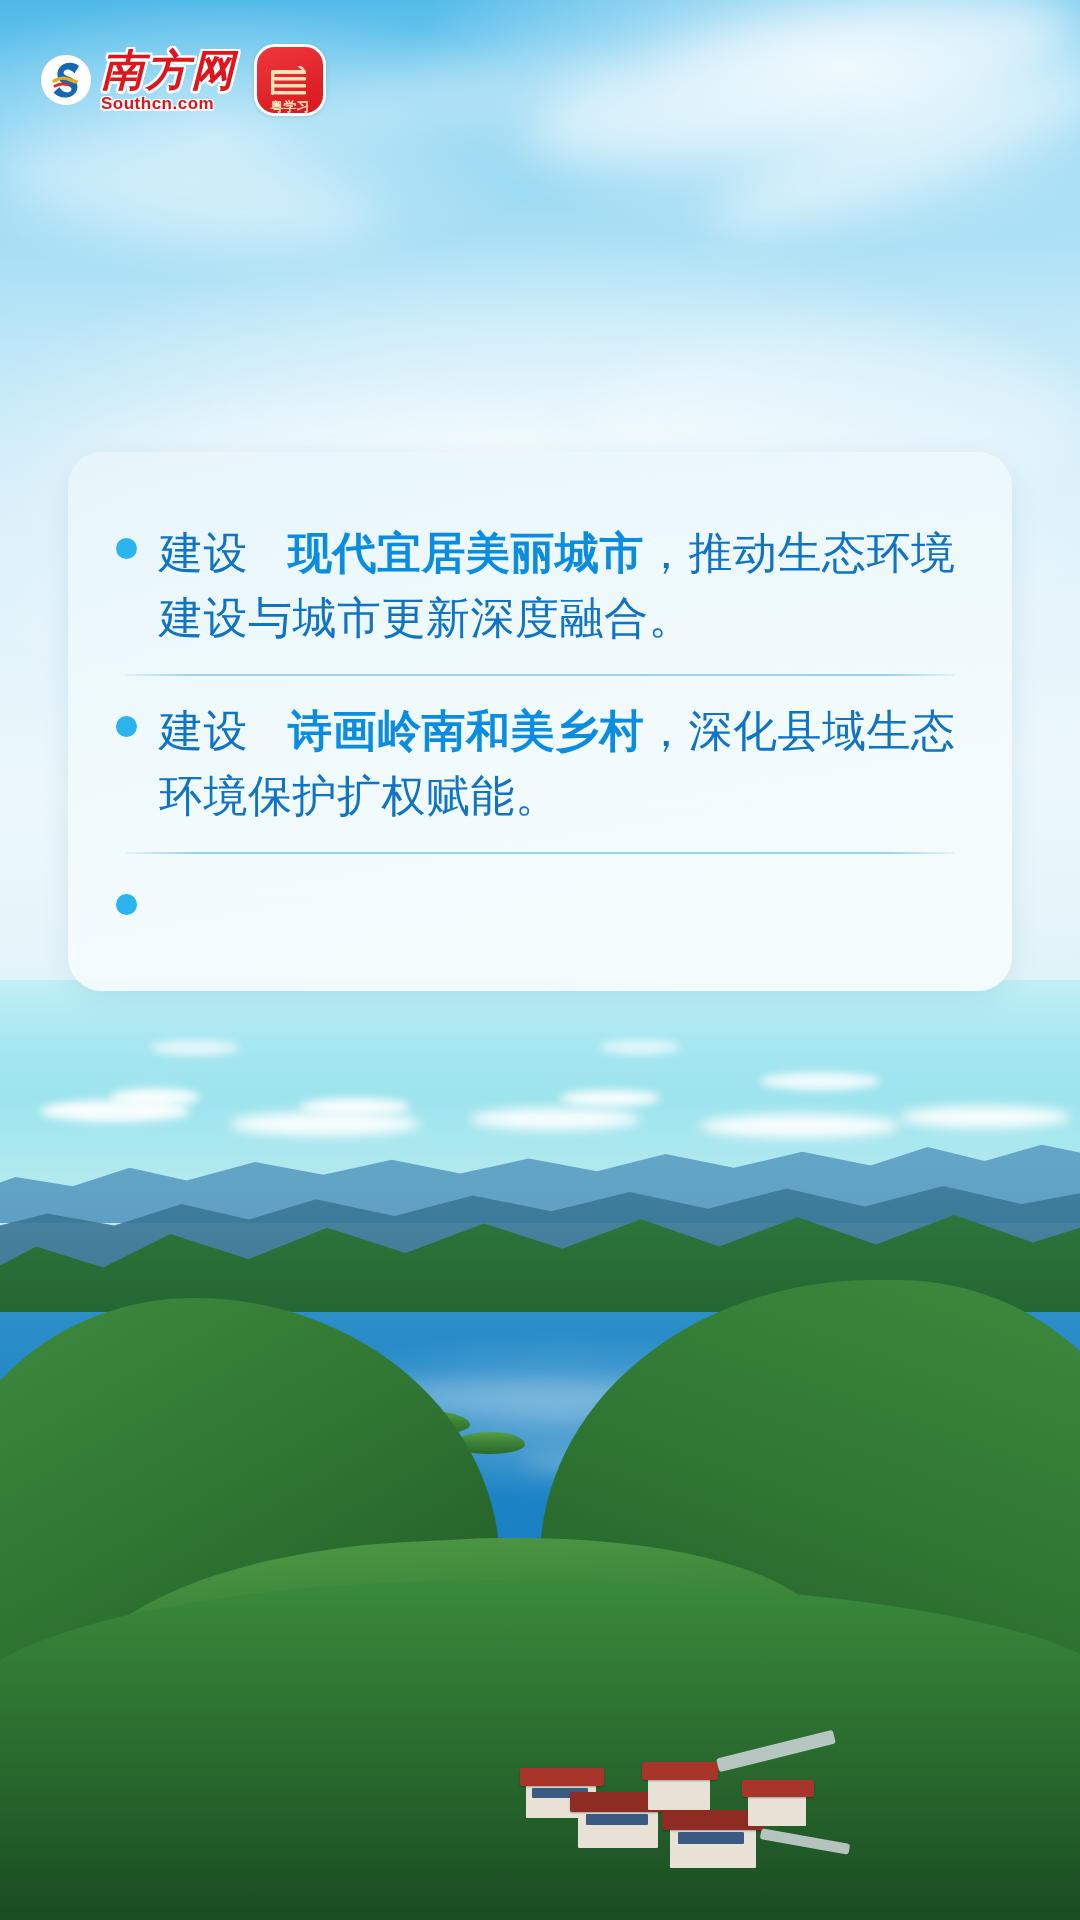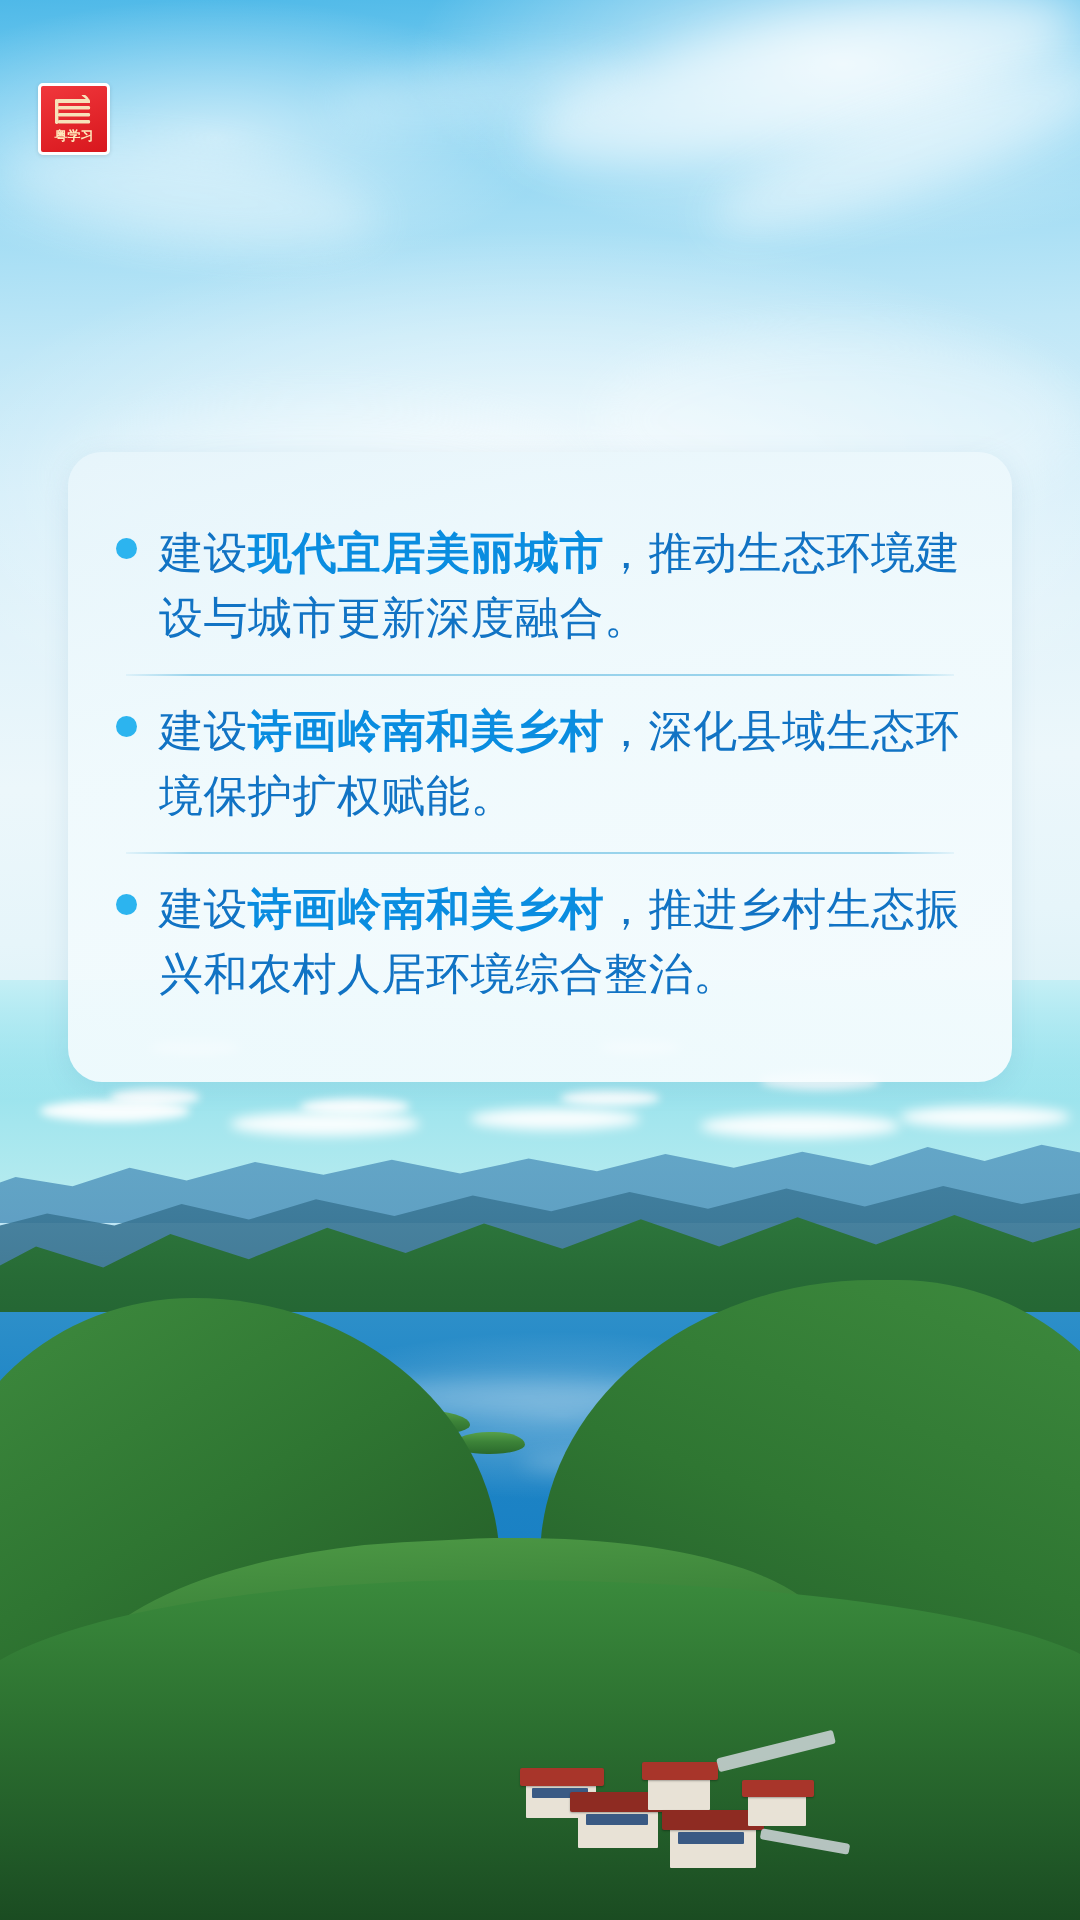--- a/index.html
+++ b/index.html
@@ -95,31 +95,30 @@
     font-size: 17px;
     font-weight: 700;
     color: #e0151b;
     letter-spacing: 0.5px;
     margin-top: 3px;
     text-shadow:
       -1.5px -1.5px 0 #fff, 1.5px -1.5px 0 #fff, -1.5px 1.5px 0 #fff, 1.5px 1.5px 0 #fff;
   }
   .logo-yxx {
     width: 66px; height: 66px;
-    border-radius: 5px;
+    border-radius: 21px;
     background: linear-gradient(160deg, #f0373c 0%, #d8171d 100%);
     border: 3px solid #ffffff;
     box-shadow: 0 1px 4px rgba(0,0,0,0.12);
     position: relative;
     display: flex;
     align-items: center;
-    justify-content: center;
+    justify-content: flex-end;
     flex-direction: column;
     overflow: hidden;
-    margin-top: 39px;
   }
   .yxx-glyph {
     position: relative;
     width: 44px; height: 32px;
     margin-top: -2px;
   }
   .yxx-label {
     font-size: 13px;
     font-weight: 700;
     color: #ffe9bc;
@@ -187,20 +186,21 @@
     flex: 1;
     font-size: 44px;
     line-height: 65px;
     color: #1173c4;
     letter-spacing: 0.5px;
     font-weight: 400;
   }
   .btext b {
     font-weight: 700;
     color: #0a8de0;
+    margin-left: 40px;
   }
   .divider {
     height: 2px;
     background: linear-gradient(90deg, rgba(140,205,232,0.15) 0%, rgba(123,198,230,0.75) 8%, rgba(123,198,230,0.75) 92%, rgba(140,205,232,0.15) 100%);
     margin: 4px 10px;
   }
 
   
   .photo {
     position: absolute;
@@ -339,20 +339,34 @@
     <div class="cloudwisp w1"></div>
     <div class="cloudwisp w2"></div>
     <div class="cloudwisp w3"></div>
     <div class="cloudwisp w4"></div>
     <div class="cloudwisp w5"></div>
     <div class="cloudwisp w6"></div>
   </div>
 
   <div class="logobar">
 
+    <div class="logo-southcn">
+      <div class="sc-mark">
+        <svg viewBox="0 0 56 56" width="56" height="56">
+          <path d="M28 3c13.8 0 25 11.2 25 25S41.8 53 28 53 3 41.8 3 28 14.2 3 28 3z" fill="#ffffff"></path>
+          <path d="M41 14c-5-4-13-4.6-18 0-5.6 5.2-4.4 13.6 1.6 17.2 3 1.8 7 2.6 8.4 4.6 1.4 2-.6 4.6-3.4 4.6-3.8 0-6.6-2.6-8.2-5.4l-5.8 5.4c4.6 5.6 13.6 7 19.6 2.6 6-4.4 5.6-13-.6-16.6-3-1.8-7.2-2.4-8.6-4.4-1.2-1.8.6-4.4 3.4-4.4 3 0 5.4 1.8 7 3.8z" fill="#1368b0"></path>
+          <path d="M16 29c4-2.6 9-3.6 13.6-2.2 3 .9 5.4 2.7 8.6 3" stroke="#e8ab1f" stroke-width="3.4" fill="none" stroke-linecap="round"></path>
+          <path d="M17 34c4-2 8.6-2.6 12.8-1.2" stroke="#d8302a" stroke-width="3" fill="none" stroke-linecap="round"></path>
+        </svg>
+      </div>
+      <div class="sc-words">
+        <div class="sc-cn">南方网</div>
+        <div class="sc-en">Southcn.com</div>
+      </div>
+    </div>
 
     <div class="logo-yxx">
       <div class="yxx-glyph">
         <svg viewBox="0 0 44 32" width="44" height="32">
           <path d="M6 4h30a2 2 0 0 1 2 2v2H6z" fill="#f7e2ba"></path>
           <rect x="6" y="11" width="32" height="3.4" rx="1.2" fill="#f7e2ba"></rect>
           <rect x="6" y="18" width="32" height="3.4" rx="1.2" fill="#f7e2ba"></rect>
           <rect x="6" y="25" width="32" height="3.4" rx="1.2" fill="#f7e2ba"></rect>
           <path d="M31 0c3 2 5 4 5 6" stroke="#f7e2ba" stroke-width="2.6" fill="none" stroke-linecap="round"></path>
           <rect x="3" y="4" width="3.4" height="25" rx="1.4" fill="#f7e2ba"></rect>
@@ -375,21 +389,20 @@
 
     <div class="bullet-row">
       <div class="dot"></div>
       <div class="btext"><span>建设</span><b>诗画岭南和美乡村</b><span>，深化县域生态环境保护扩权赋能。</span></div>
     </div>
 
     <div class="divider"></div>
 
     <div class="bullet-row">
       <div class="dot"></div>
-      <div class="btext"><span>建设</span><b>诗画岭南和美乡村</b><span>，推进乡村生态振兴和农村人居环境综合整治。</span></div>
     </div>
 
   </div>
 
   <div class="photo">
     <div class="photo-sky"></div>
 
     <div class="pcloud s" style="left:40px;  top:120px; width:150px; height:22px;"></div>
     <div class="pcloud s" style="left:110px; top:108px; width:90px;  height:18px;"></div>
     <div class="pcloud" style="left:230px; top:132px; width:190px; height:24px;"></div>

